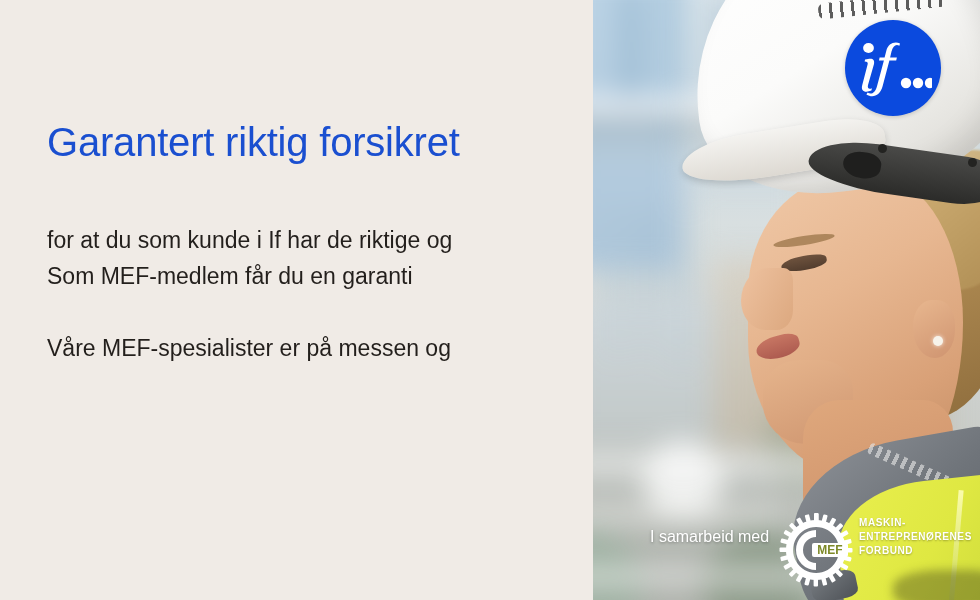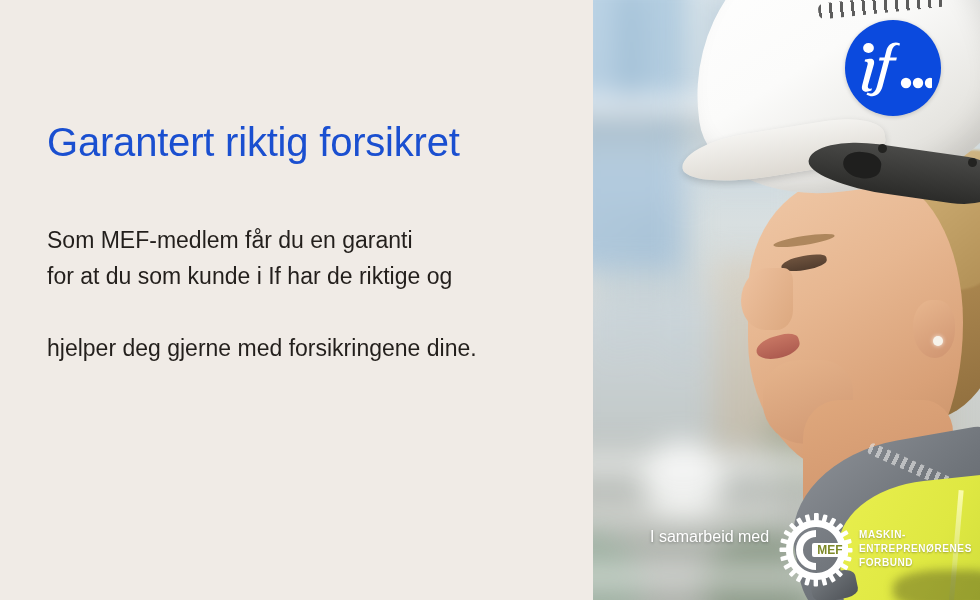--- a/index.html
+++ b/index.html
@@ -238,21 +238,21 @@
     position:absolute;left:57px;top:38px;
     font-size:16px;color:#ffffff;
     text-shadow:0 1px 3px rgba(0,0,0,.35);
     white-space:nowrap;
   }
   .mef-logo{
     position:absolute;left:186px;top:23px;
     width:74px;height:74px;
   }
   .mef-name{
-    position:absolute;left:266px;top:38px;
+    position:absolute;left:266px;top:26px;
     color:#ffffff;
     font-size:10px;
     font-weight:bold;
     letter-spacing:.6px;
     line-height:14px;
     text-shadow:0 1px 2px rgba(0,0,0,.3);
   }
   .mef-name span{display:block;white-space:nowrap;}
 </style>
 </head>
@@ -260,26 +260,26 @@
 
 <div class="banner">
 
   <div class="text-panel">
 
     <div class="headline">Garantert riktig forsikret</div>
 
     <div class="body-copy">
 
       <div class="para">
+        <span class="ln">for at du som kunde i If har de riktige og</span>
         <span class="ln">Som MEF-medlem får du en garanti</span>
-        <span class="ln">for at du som kunde i If har de riktige og</span>
       </div>
 
       <div class="para">
-        <span class="ln">hjelper deg gjerne med forsikringene dine.</span>
+        <span class="ln">Våre MEF-spesialister er på messen og</span>
       </div>
 
     </div>
   </div>
 
   <div class="photo">
 
     <div class="bg-sky"></div>
 
     <div class="bg-blur">

